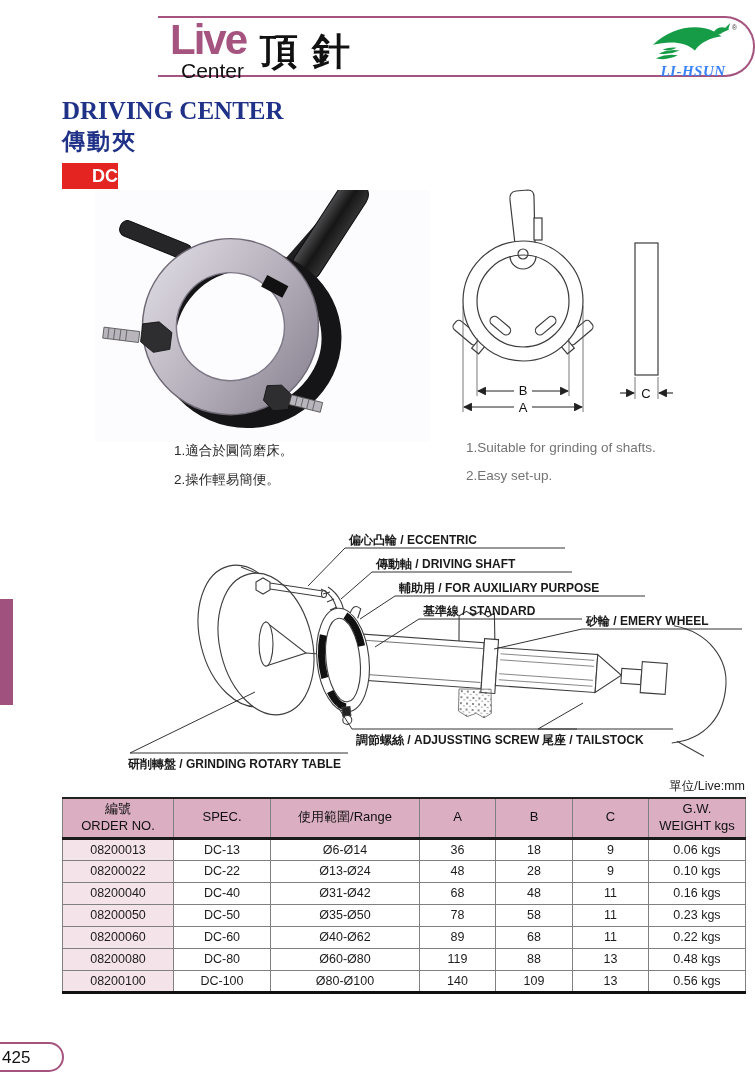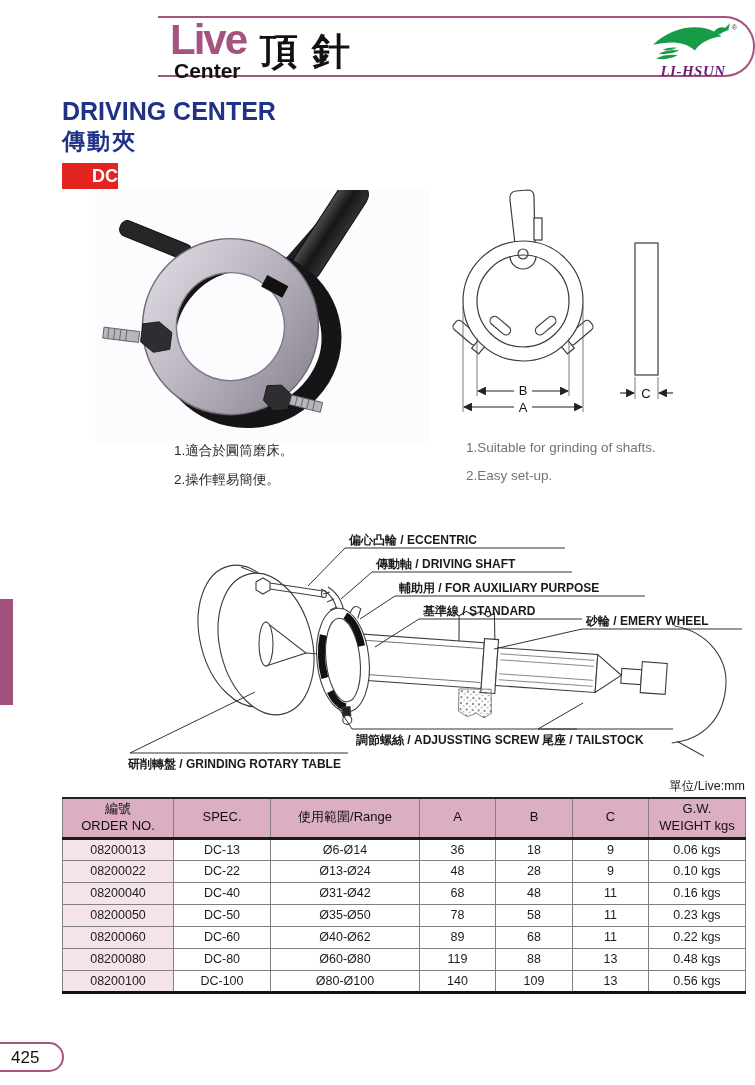--- a/index.html
+++ b/index.html
@@ -12,32 +12,32 @@
   .header-band {
     position:absolute; left:158px; top:16px; width:597px; height:61px;
     border:2px solid #A5537F; border-left:none;
     border-radius:0 30px 30px 0; background:#fff;
   }
   .brand { position:absolute; left:12px; top:0; }
   .brand-live {
     font-size:42px; font-weight:800; letter-spacing:-2px;
     color:#A5537F; line-height:44px;
   }
-  .brand-center { font-size:21px; font-weight:700; color:#111; line-height:18px; margin-left:4px; }
+  .brand-center { font-size:21px; font-weight:400; color:#111; line-height:18px; margin-left:11px; }
   .band-title-cn {
     position:absolute; left:102px; top:8px;
     font-size:38px; font-weight:800; color:#111; letter-spacing:14px; white-space:nowrap;
   }
   .logo-block { position:absolute; right:8px; top:4px; width:104px; text-align:center; }
   .logo-text {
     font-family:"Liberation Serif", serif; font-style:italic; font-weight:700;
-    font-size:15px; color:#701a75; letter-spacing:0.5px; margin-top:-3px;
-  }
-  
-  .title-en { position:absolute; left:62px; top:97px; font-size:25px; font-weight:700; color:#1F3287; }
+    font-size:15px; color:#3b82f6; letter-spacing:0.5px; margin-top:-3px;
+  }
+  
+  .title-en { position:absolute; left:62px; top:97px; font-size:25px; font-weight:700; color:#1F3287;font-family:Liberation Serif, serif; }
   .title-cn { position:absolute; left:62px; top:126px; font-size:23px; font-weight:700; color:#1F3287; letter-spacing:2px; }
   .dc-badge {
     position:absolute; left:62px; top:163px; width:56px; height:26px;
     background:#E32421; color:#fff; font-size:18px; font-weight:700;
     text-align:right; line-height:26px;
   }
   
   .features-cn { position:absolute; left:174px; top:442px; font-size:13.5px; color:#2a2a2a; }
   .features-cn div { height:29px; }
   .features-en { position:absolute; left:466px; top:440px; font-size:13.5px; color:#737373; }
@@ -59,21 +59,21 @@
     background:#DBAEC2; height:40px; font-size:13px; font-weight:normal; color:#111;
     border-bottom:3px solid #1a1a1a; line-height:1.3;
   }
   table.spec td { height:22px; font-size:12.5px; color:#1c1c1c; background:#fff; }
   table.spec td.c0 { background:#F5E3EA; }
   
   .left-bar { position:absolute; left:0; top:599px; width:13px; height:106px; background:#A0517D; }
   .page-pill {
     position:absolute; left:0; top:1042px; width:64px; height:30px;
     border:2px solid #A5537F; border-left:none; border-radius:0 16px 16px 0;
-    font-size:17px; color:#111; line-height:27px; padding-left:11px; background:#fff;
+    font-size:17px; color:#111; line-height:27px; padding-left:2px; background:#fff;
   }
 </style>
 </head>
 <body>
 
 <div class="page">
 
   <div class="header-band">
     <div class="brand">
       <div class="brand-live">Live</div>

